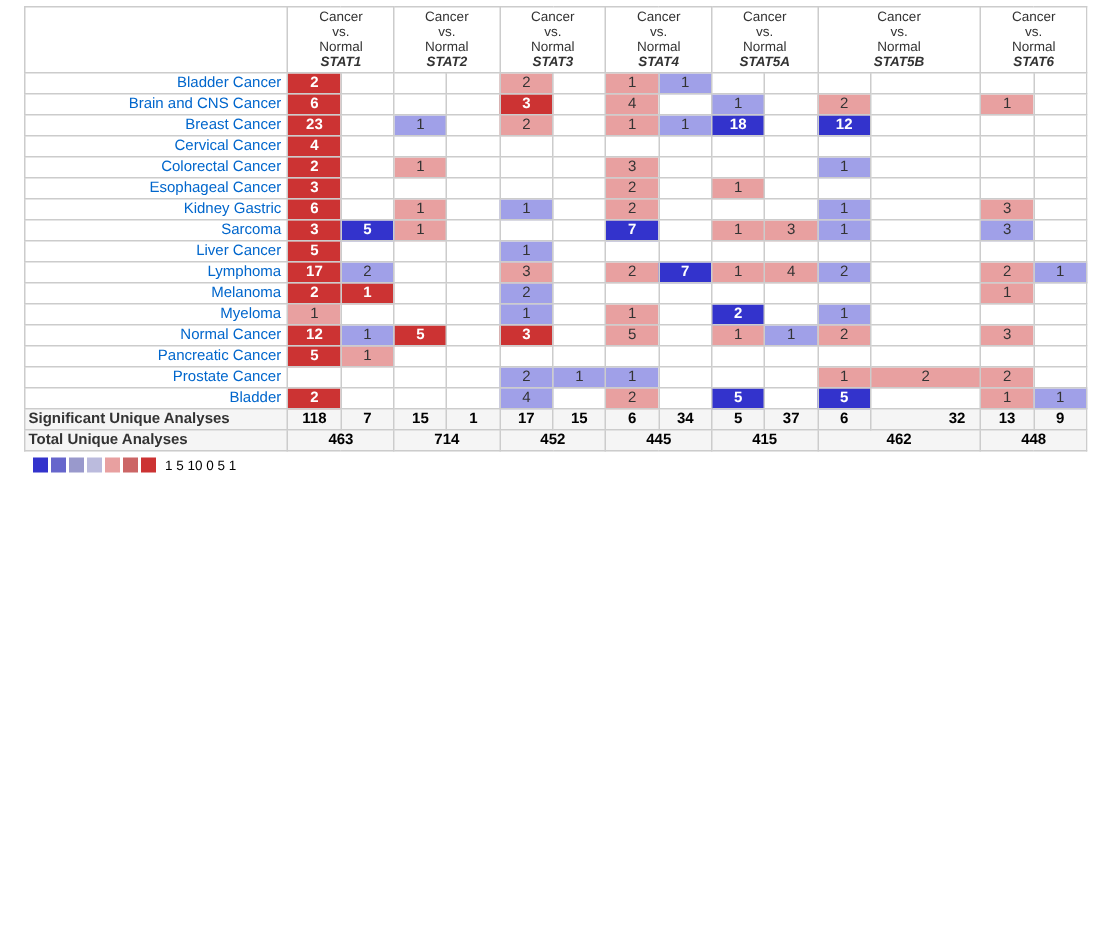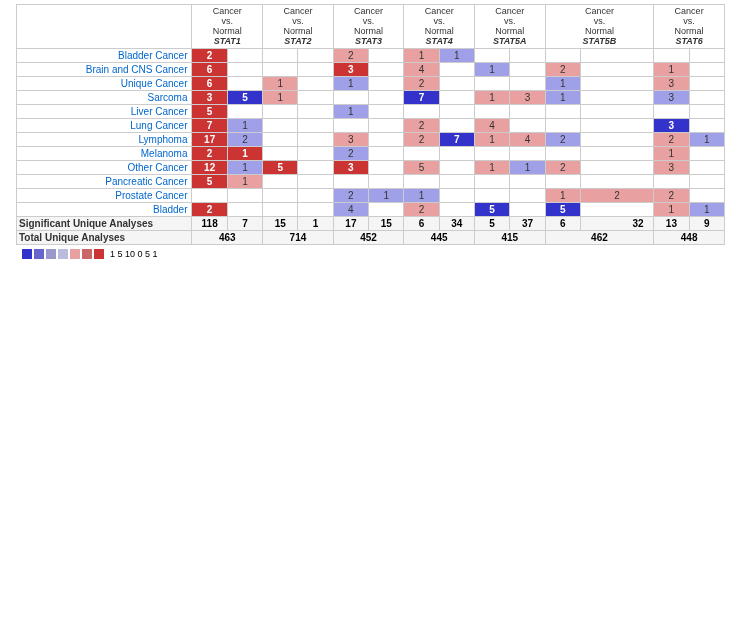--- a/index.html
+++ b/index.html
@@ -93,21 +93,89 @@
               <td class="cell-lightred" style="min-width: 22px; font-size: 10px;">4</td>
               <td class="cell-empty" style="min-width: 22px; font-size: 10px;"></td>
               <td class="cell-lightblue" style="min-width: 22px; font-size: 10px;">1</td>
               <td class="cell-empty" style="min-width: 22px; font-size: 10px;"></td>
               <td class="cell-lightred" style="min-width: 22px; font-size: 10px;">2</td>
               <td class="cell-empty" style="min-width: 22px; font-size: 10px;"></td>
               <td class="cell-lightred" style="min-width: 22px; font-size: 10px;">1</td>
               <td class="cell-empty" style="min-width: 22px; font-size: 10px;"></td>
             </tr>
             <tr>
-              <td class="row-label">Unique Cancer</td>
+              <td class="row-label">Breast Cancer</td>
+              <td class="cell-red" style="min-width: 22px; font-size: 10px;">23</td>
+              <td class="cell-empty" style="min-width: 22px; font-size: 10px;"></td>
+              <td class="cell-lightblue" style="min-width: 22px; font-size: 10px;">1</td>
+              <td class="cell-empty" style="min-width: 22px; font-size: 10px;"></td>
+              <td class="cell-lightred" style="min-width: 22px; font-size: 10px;">2</td>
+              <td class="cell-empty" style="min-width: 22px; font-size: 10px;"></td>
+              <td class="cell-lightred" style="min-width: 22px; font-size: 10px;">1</td>
+              <td class="cell-lightblue" style="min-width: 22px; font-size: 10px;">1</td>
+              <td class="cell-blue" style="min-width: 22px; font-size: 10px;">18</td>
+              <td class="cell-empty" style="min-width: 22px; font-size: 10px;"></td>
+              <td class="cell-blue" style="min-width: 22px; font-size: 10px;">12</td>
+              <td class="cell-empty" style="min-width: 22px; font-size: 10px;"></td>
+              <td class="cell-empty" style="min-width: 22px; font-size: 10px;"></td>
+              <td class="cell-empty" style="min-width: 22px; font-size: 10px;"></td>
+            </tr>
+            <tr>
+              <td class="row-label">Cervical Cancer</td>
+              <td class="cell-red" style="min-width: 22px; font-size: 10px;">4</td>
+              <td class="cell-empty" style="min-width: 22px; font-size: 10px;"></td>
+              <td class="cell-empty" style="min-width: 22px; font-size: 10px;"></td>
+              <td class="cell-empty" style="min-width: 22px; font-size: 10px;"></td>
+              <td class="cell-empty" style="min-width: 22px; font-size: 10px;"></td>
+              <td class="cell-empty" style="min-width: 22px; font-size: 10px;"></td>
+              <td class="cell-empty" style="min-width: 22px; font-size: 10px;"></td>
+              <td class="cell-empty" style="min-width: 22px; font-size: 10px;"></td>
+              <td class="cell-empty" style="min-width: 22px; font-size: 10px;"></td>
+              <td class="cell-empty" style="min-width: 22px; font-size: 10px;"></td>
+              <td class="cell-empty" style="min-width: 22px; font-size: 10px;"></td>
+              <td class="cell-empty" style="min-width: 22px; font-size: 10px;"></td>
+              <td class="cell-empty" style="min-width: 22px; font-size: 10px;"></td>
+              <td class="cell-empty" style="min-width: 22px; font-size: 10px;"></td>
+            </tr>
+            <tr>
+              <td class="row-label">Colorectal Cancer</td>
+              <td class="cell-red" style="min-width: 22px; font-size: 10px;">2</td>
+              <td class="cell-empty" style="min-width: 22px; font-size: 10px;"></td>
+              <td class="cell-lightred" style="min-width: 22px; font-size: 10px;">1</td>
+              <td class="cell-empty" style="min-width: 22px; font-size: 10px;"></td>
+              <td class="cell-empty" style="min-width: 22px; font-size: 10px;"></td>
+              <td class="cell-empty" style="min-width: 22px; font-size: 10px;"></td>
+              <td class="cell-lightred" style="min-width: 22px; font-size: 10px;">3</td>
+              <td class="cell-empty" style="min-width: 22px; font-size: 10px;"></td>
+              <td class="cell-empty" style="min-width: 22px; font-size: 10px;"></td>
+              <td class="cell-empty" style="min-width: 22px; font-size: 10px;"></td>
+              <td class="cell-lightblue" style="min-width: 22px; font-size: 10px;">1</td>
+              <td class="cell-empty" style="min-width: 22px; font-size: 10px;"></td>
+              <td class="cell-empty" style="min-width: 22px; font-size: 10px;"></td>
+              <td class="cell-empty" style="min-width: 22px; font-size: 10px;"></td>
+            </tr>
+            <tr>
+              <td class="row-label">Esophageal Cancer</td>
+              <td class="cell-red" style="min-width: 22px; font-size: 10px;">3</td>
+              <td class="cell-empty" style="min-width: 22px; font-size: 10px;"></td>
+              <td class="cell-empty" style="min-width: 22px; font-size: 10px;"></td>
+              <td class="cell-empty" style="min-width: 22px; font-size: 10px;"></td>
+              <td class="cell-empty" style="min-width: 22px; font-size: 10px;"></td>
+              <td class="cell-empty" style="min-width: 22px; font-size: 10px;"></td>
+              <td class="cell-lightred" style="min-width: 22px; font-size: 10px;">2</td>
+              <td class="cell-empty" style="min-width: 22px; font-size: 10px;"></td>
+              <td class="cell-lightred" style="min-width: 22px; font-size: 10px;">1</td>
+              <td class="cell-empty" style="min-width: 22px; font-size: 10px;"></td>
+              <td class="cell-empty" style="min-width: 22px; font-size: 10px;"></td>
+              <td class="cell-empty" style="min-width: 22px; font-size: 10px;"></td>
+              <td class="cell-empty" style="min-width: 22px; font-size: 10px;"></td>
+              <td class="cell-empty" style="min-width: 22px; font-size: 10px;"></td>
+            </tr>
+            <tr>
+              <td class="row-label">Kidney Gastric</td>
               <td class="cell-red" style="min-width: 22px; font-size: 10px;">6</td>
               <td class="cell-empty" style="min-width: 22px; font-size: 10px;"></td>
               <td class="cell-lightred" style="min-width: 22px; font-size: 10px;">1</td>
               <td class="cell-empty" style="min-width: 22px; font-size: 10px;"></td>
               <td class="cell-lightblue" style="min-width: 22px; font-size: 10px;">1</td>
               <td class="cell-empty" style="min-width: 22px; font-size: 10px;"></td>
               <td class="cell-lightred" style="min-width: 22px; font-size: 10px;">2</td>
               <td class="cell-empty" style="min-width: 22px; font-size: 10px;"></td>
               <td class="cell-empty" style="min-width: 22px; font-size: 10px;"></td>
               <td class="cell-empty" style="min-width: 22px; font-size: 10px;"></td>
@@ -144,37 +212,20 @@
               <td class="cell-empty" style="min-width: 22px; font-size: 10px;"></td>
               <td class="cell-empty" style="min-width: 22px; font-size: 10px;"></td>
               <td class="cell-empty" style="min-width: 22px; font-size: 10px;"></td>
               <td class="cell-empty" style="min-width: 22px; font-size: 10px;"></td>
               <td class="cell-empty" style="min-width: 22px; font-size: 10px;"></td>
               <td class="cell-empty" style="min-width: 22px; font-size: 10px;"></td>
               <td class="cell-empty" style="min-width: 22px; font-size: 10px;"></td>
               <td class="cell-empty" style="min-width: 22px; font-size: 10px;"></td>
             </tr>
             <tr>
-              <td class="row-label">Lung Cancer</td>
-              <td class="cell-red" style="min-width: 22px; font-size: 10px;">7</td>
-              <td class="cell-lightblue" style="min-width: 22px; font-size: 10px;">1</td>
-              <td class="cell-empty" style="min-width: 22px; font-size: 10px;"></td>
-              <td class="cell-empty" style="min-width: 22px; font-size: 10px;"></td>
-              <td class="cell-empty" style="min-width: 22px; font-size: 10px;"></td>
-              <td class="cell-empty" style="min-width: 22px; font-size: 10px;"></td>
-              <td class="cell-lightred" style="min-width: 22px; font-size: 10px;">2</td>
-              <td class="cell-empty" style="min-width: 22px; font-size: 10px;"></td>
-              <td class="cell-lightred" style="min-width: 22px; font-size: 10px;">4</td>
-              <td class="cell-empty" style="min-width: 22px; font-size: 10px;"></td>
-              <td class="cell-empty" style="min-width: 22px; font-size: 10px;"></td>
-              <td class="cell-empty" style="min-width: 22px; font-size: 10px;"></td>
-              <td class="cell-blue" style="min-width: 22px; font-size: 10px;">3</td>
-              <td class="cell-empty" style="min-width: 22px; font-size: 10px;"></td>
-            </tr>
-            <tr>
               <td class="row-label">Lymphoma</td>
               <td class="cell-red" style="min-width: 22px; font-size: 10px;">17</td>
               <td class="cell-lightblue" style="min-width: 22px; font-size: 10px;">2</td>
               <td class="cell-empty" style="min-width: 22px; font-size: 10px;"></td>
               <td class="cell-empty" style="min-width: 22px; font-size: 10px;"></td>
               <td class="cell-lightred" style="min-width: 22px; font-size: 10px;">3</td>
               <td class="cell-empty" style="min-width: 22px; font-size: 10px;"></td>
               <td class="cell-lightred" style="min-width: 22px; font-size: 10px;">2</td>
               <td class="cell-blue" style="min-width: 22px; font-size: 10px;">7</td>
               <td class="cell-lightred" style="min-width: 22px; font-size: 10px;">1</td>
@@ -195,21 +246,38 @@
               <td class="cell-empty" style="min-width: 22px; font-size: 10px;"></td>
               <td class="cell-empty" style="min-width: 22px; font-size: 10px;"></td>
               <td class="cell-empty" style="min-width: 22px; font-size: 10px;"></td>
               <td class="cell-empty" style="min-width: 22px; font-size: 10px;"></td>
               <td class="cell-empty" style="min-width: 22px; font-size: 10px;"></td>
               <td class="cell-empty" style="min-width: 22px; font-size: 10px;"></td>
               <td class="cell-lightred" style="min-width: 22px; font-size: 10px;">1</td>
               <td class="cell-empty" style="min-width: 22px; font-size: 10px;"></td>
             </tr>
             <tr>
-              <td class="row-label">Other Cancer</td>
+              <td class="row-label">Myeloma</td>
+              <td class="cell-lightred" style="min-width: 22px; font-size: 10px;">1</td>
+              <td class="cell-empty" style="min-width: 22px; font-size: 10px;"></td>
+              <td class="cell-empty" style="min-width: 22px; font-size: 10px;"></td>
+              <td class="cell-empty" style="min-width: 22px; font-size: 10px;"></td>
+              <td class="cell-lightblue" style="min-width: 22px; font-size: 10px;">1</td>
+              <td class="cell-empty" style="min-width: 22px; font-size: 10px;"></td>
+              <td class="cell-lightred" style="min-width: 22px; font-size: 10px;">1</td>
+              <td class="cell-empty" style="min-width: 22px; font-size: 10px;"></td>
+              <td class="cell-blue" style="min-width: 22px; font-size: 10px;">2</td>
+              <td class="cell-empty" style="min-width: 22px; font-size: 10px;"></td>
+              <td class="cell-lightblue" style="min-width: 22px; font-size: 10px;">1</td>
+              <td class="cell-empty" style="min-width: 22px; font-size: 10px;"></td>
+              <td class="cell-empty" style="min-width: 22px; font-size: 10px;"></td>
+              <td class="cell-empty" style="min-width: 22px; font-size: 10px;"></td>
+            </tr>
+            <tr>
+              <td class="row-label">Normal Cancer</td>
               <td class="cell-red" style="min-width: 22px; font-size: 10px;">12</td>
               <td class="cell-lightblue" style="min-width: 22px; font-size: 10px;">1</td>
               <td class="cell-red" style="min-width: 22px; font-size: 10px;">5</td>
               <td class="cell-empty" style="min-width: 22px; font-size: 10px;"></td>
               <td class="cell-red" style="min-width: 22px; font-size: 10px;">3</td>
               <td class="cell-empty" style="min-width: 22px; font-size: 10px;"></td>
               <td class="cell-lightred" style="min-width: 22px; font-size: 10px;">5</td>
               <td class="cell-empty" style="min-width: 22px; font-size: 10px;"></td>
               <td class="cell-lightred" style="min-width: 22px; font-size: 10px;">1</td>
               <td class="cell-lightblue" style="min-width: 22px; font-size: 10px;">1</td>

